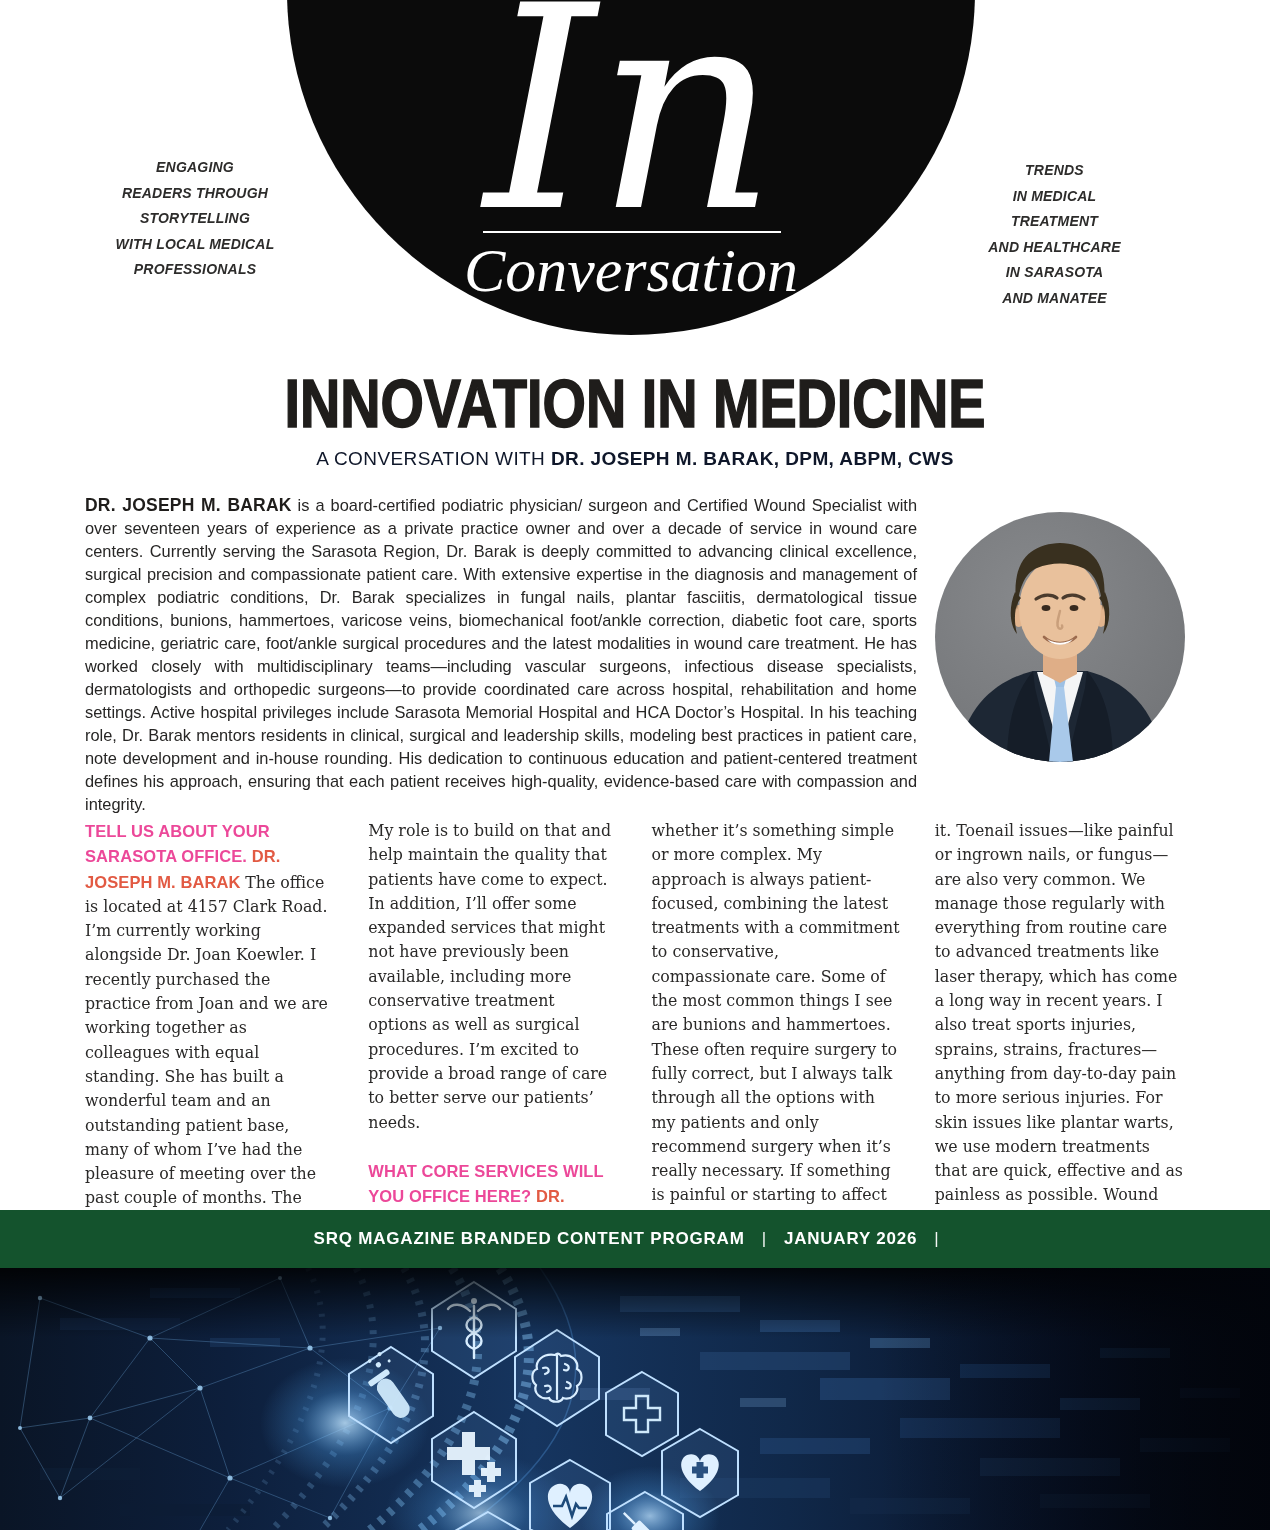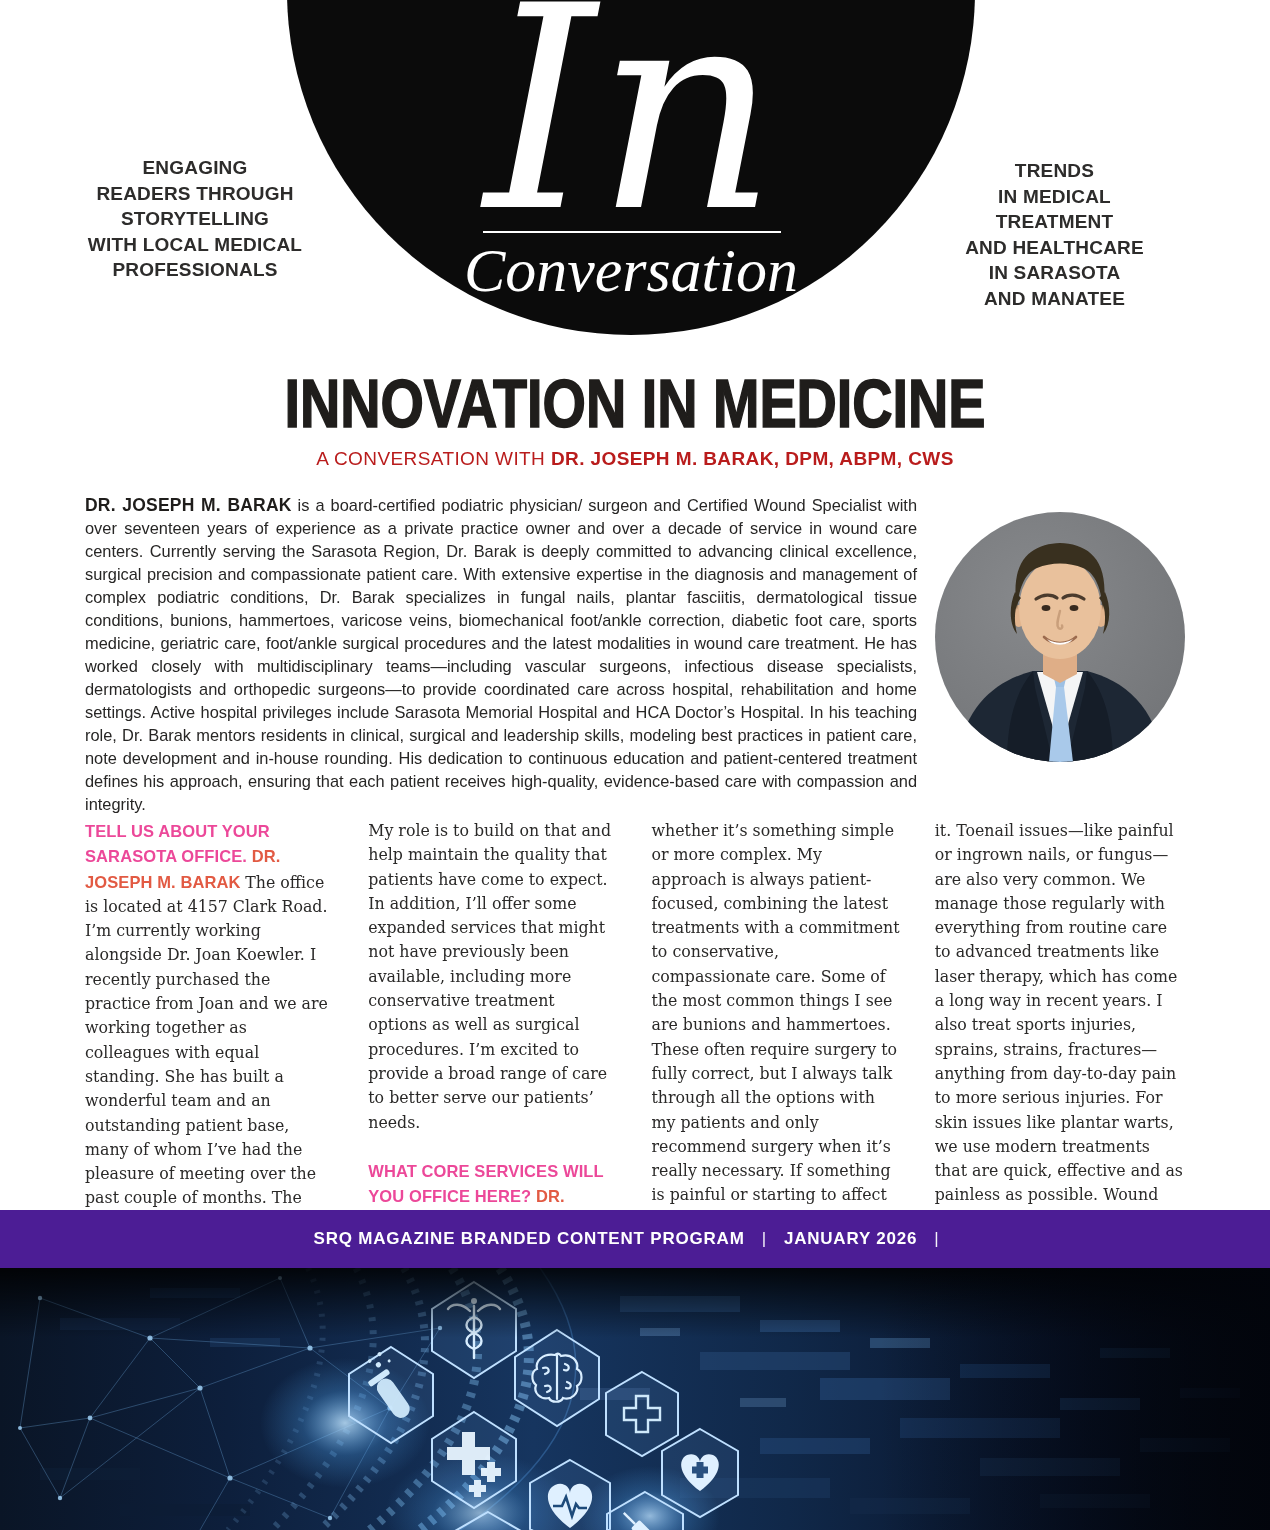--- a/index.html
+++ b/index.html
@@ -8,32 +8,32 @@
 
   
   .logo-circle{position:absolute;left:287px;top:-353px;width:688px;height:688px;border-radius:50%;
                background:#0b0b0b;color:#ffffff;overflow:hidden;}
   .logo-in{position:absolute;left:0;bottom:112px;width:100%;text-align:center;
            font-family:"DejaVu Serif",serif;font-style:italic;font-weight:400;
            font-size:282px;line-height:.8;}
   .logo-rule{position:absolute;left:196px;top:584px;width:298px;height:2px;background:#ffffff;}
   .logo-conversation{position:absolute;left:0;top:592px;width:100%;text-align:center;
            font-family:Liberation Serif, serif;font-style:italic;font-size:62px;line-height:1;}
-  .kicker{position:absolute;font-weight:700;font-size:19px;line-height:25.5px;letter-spacing:.2px;
-          color:#2d2c2b;text-align:center;white-space:pre-line;}
+  .kicker{position:absolute;font-weight:700;font-size:14px;line-height:25.5px;letter-spacing:.2px;
+          color:#2d2c2b;text-align:center;white-space:pre-line;font-style:italic;}
   .kicker-left{left:55px;top:155px;width:280px;}
   .kicker-right{left:932px;top:158px;width:245px;}
 
   
   .headline{position:absolute;left:0;top:364px;width:1270px;text-align:center;
             font-size:68px;font-weight:700;color:#1f1d1b;white-space:nowrap;
             transform:scaleX(.82);transform-origin:50% 50%;
             -webkit-text-stroke:1.6px #1f1d1b;letter-spacing:0;}
   .subtitle{position:absolute;left:0;top:448px;width:1270px;text-align:center;
-            font-size:19px;letter-spacing:.4px;color:#b91c1c;}
+            font-size:19px;letter-spacing:.4px;color:#0f172a;}
   .subtitle b{font-weight:700;}
 
   
   .intro{position:absolute;left:85px;top:494px;width:832px;font-size:16.4px;line-height:23px;
          text-align:justify;color:#272625;}
   .intro .lead{font-weight:700;font-size:17.5px;letter-spacing:.2px;color:#1f1d1b;}
   .portrait{position:absolute;left:935px;top:512px;width:250px;height:250px;border-radius:50%;
             overflow:hidden;}
   .portrait svg{display:block;width:100%;height:100%;}
 
@@ -42,21 +42,21 @@
            grid-template-columns:repeat(4,1fr);column-gap:33px;}
   .cpara{margin:0;font-family:"DejaVu Serif",serif;font-size:15.8px;line-height:24.3px;
          color:#2a2928;text-align:left;}
   .cpara + .cpara{margin-top:24px;}
   .seg-q{font-family:"Liberation Sans",sans-serif;font-weight:700;font-size:16.5px;
          color:#ec4899;letter-spacing:.1px;}
   .seg-speaker{font-family:"Liberation Sans",sans-serif;font-weight:700;font-size:16.5px;
          color:#e25a43;letter-spacing:.1px;}
 
   
-  .banner{position:absolute;left:0;top:1210px;width:1270px;height:58px;background:#4c1d95;
+  .banner{position:absolute;left:0;top:1210px;width:1270px;height:58px;background:#14532d;
           color:#ffffff;display:flex;align-items:center;justify-content:center;
           font-weight:700;font-size:17px;letter-spacing:.8px;white-space:nowrap;}
   .banner .sep{margin:0 17px;font-weight:400;opacity:.95;}
   .footer-art{position:absolute;left:0;top:1268px;width:1270px;height:262px;}
   .footer-art svg{display:block;width:100%;height:100%;}
 </style>
 </head>
 <body>
 
 <div class="page">

